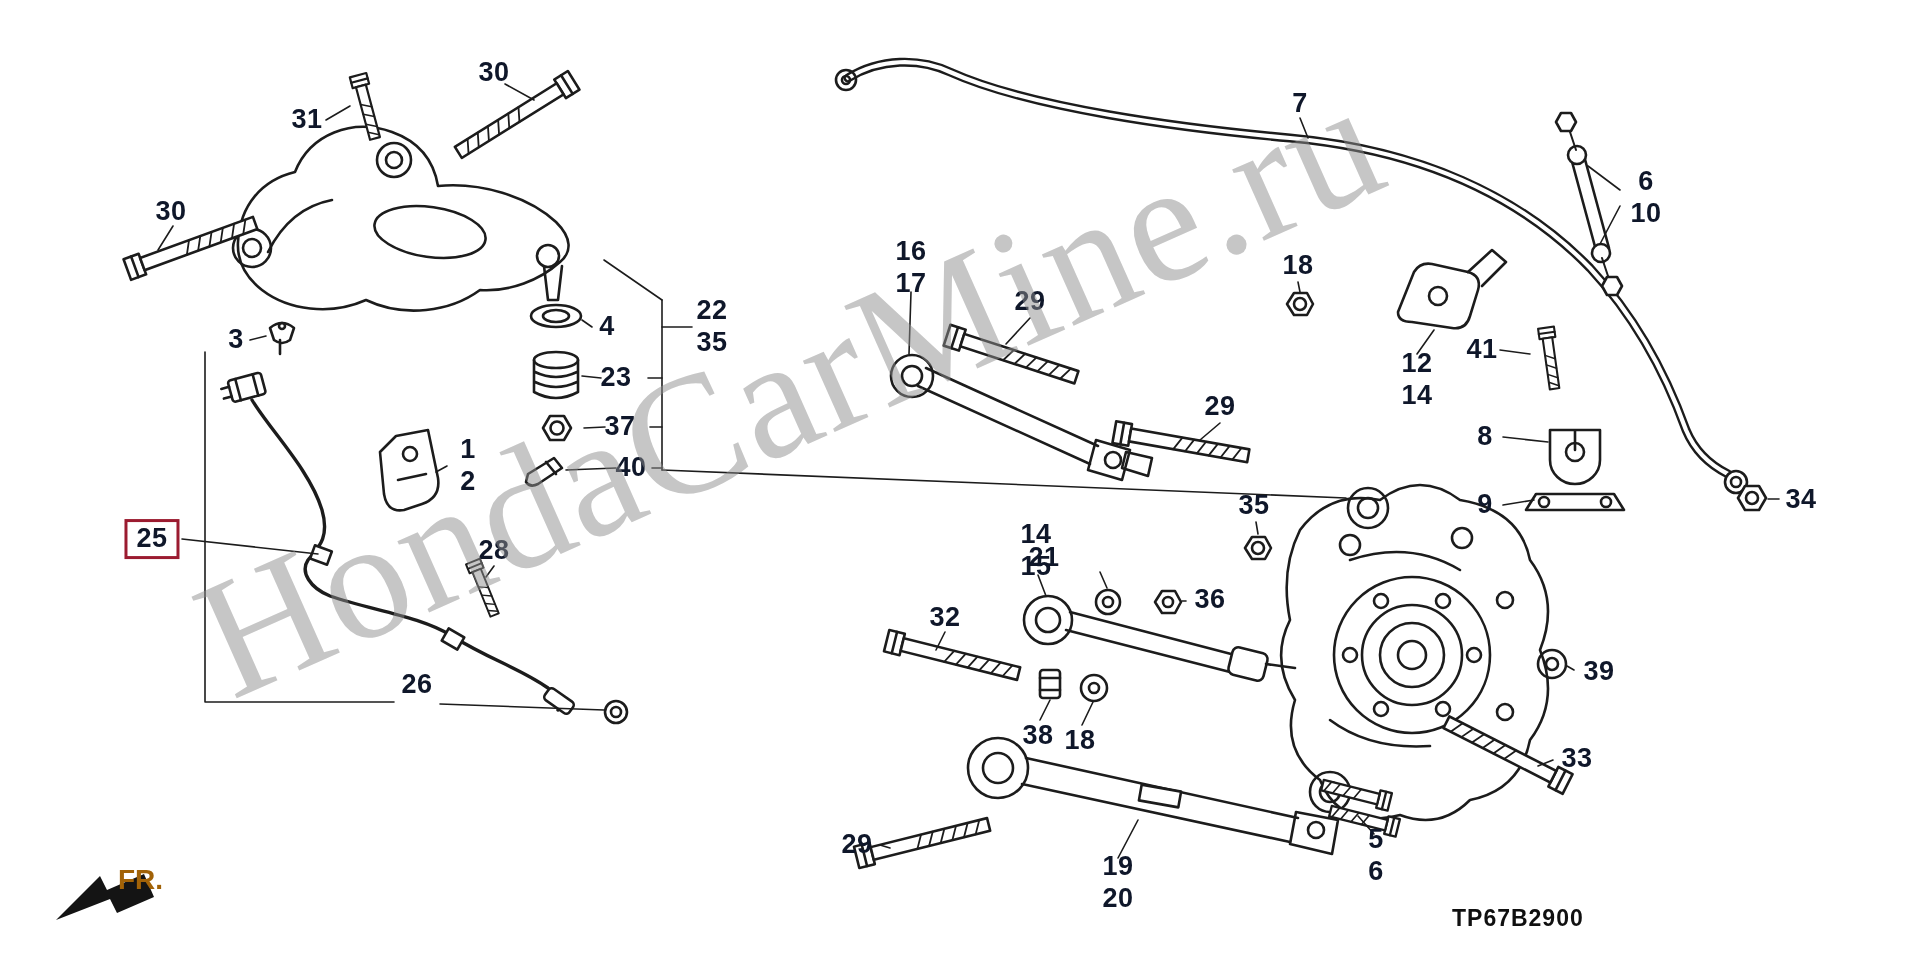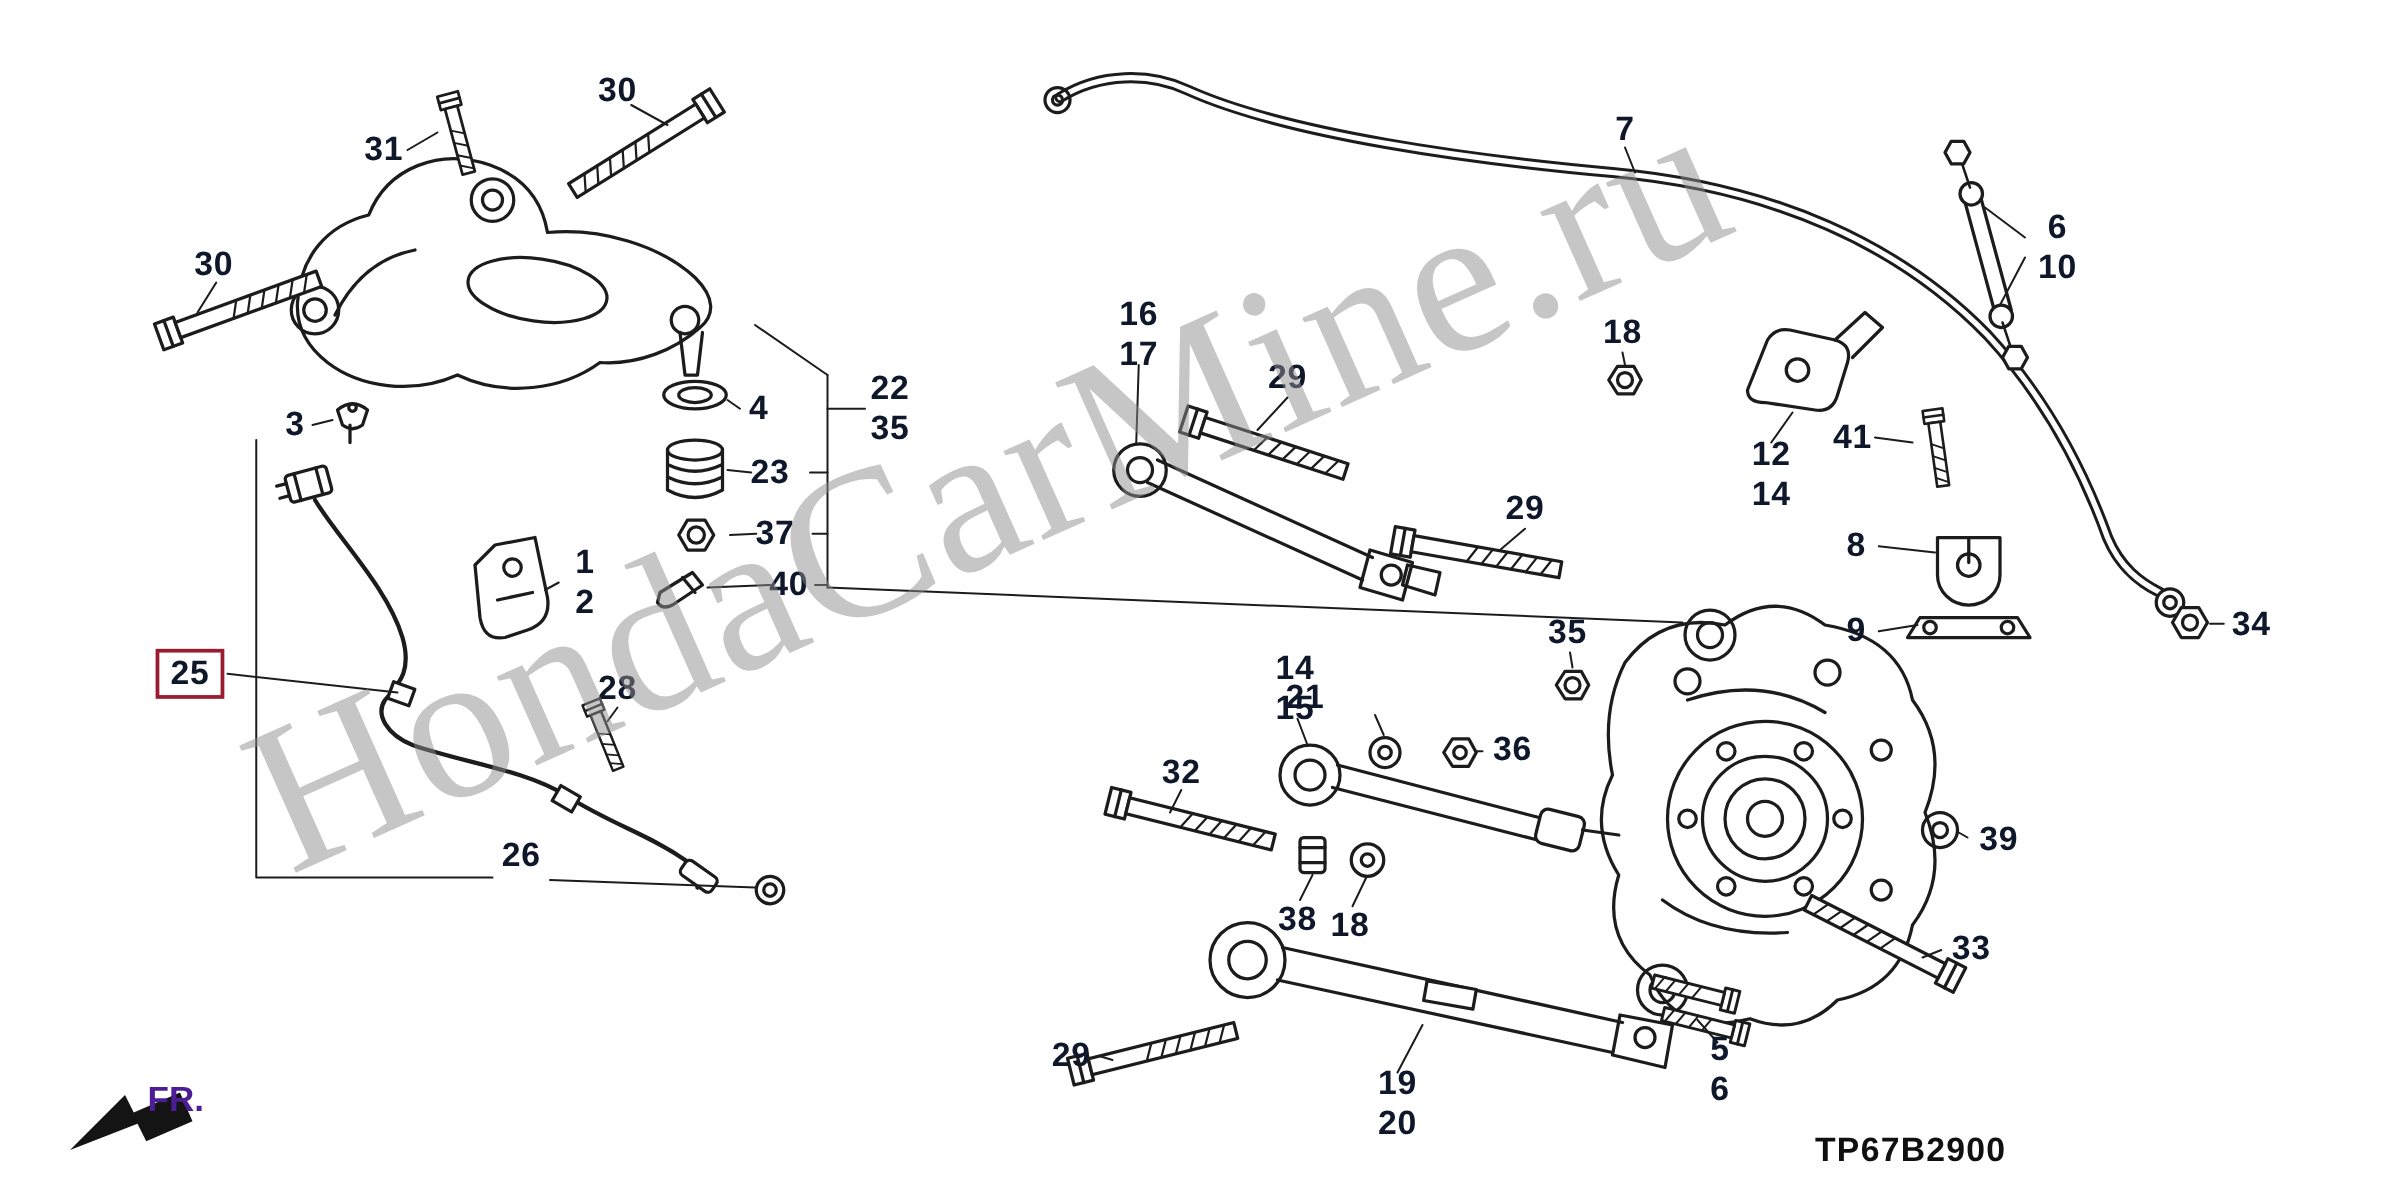--- a/index.html
+++ b/index.html
@@ -8,23 +8,23 @@
   .diagram-svg{position:absolute;left:0;top:0;width:1920px;height:960px;}
   .watermark{position:absolute;left:790px;top:390px;
              transform:translate(-50%,-50%) rotate(-24deg);
              font-family:"Liberation Serif",serif;font-size:170px;font-weight:400;
              color:#8e8e8e;opacity:.5;white-space:nowrap;pointer-events:none;letter-spacing:2px;}
   .callout-layer{position:absolute;left:0;top:0;width:100%;height:100%;--hl:#9b1b30;}
   .callout{position:absolute;transform:translate(-50%,-50%);
            font-weight:700;font-size:27px;line-height:1.18;color:#0f172a;
            text-align:center;letter-spacing:.5px;cursor:pointer;}
   .callout.boxed{border:3px solid var(--hl);padding:1px 9px;background:rgba(255,255,255,.85);}
-  .diagram-code{position:absolute;left:1452px;top:905px;font-weight:700;font-size:27px;
+  .diagram-code{position:absolute;left:1452px;top:905px;font-weight:700;font-size:23px;
                 color:#101010;letter-spacing:1px;}
-  .fr-label{position:absolute;left:118px;top:864px;font-weight:700;font-size:28px;color:#4c1d95;}
+  .fr-label{position:absolute;left:118px;top:864px;font-weight:700;font-size:28px;color:#a16207;}
 </style>
 </head>
 <body>
 
 <div class="stage">
 
   <svg class="diagram-svg" viewBox="0 0 1920 960" fill="none" stroke="#1c1c1c" stroke-width="2.6" stroke-linecap="round" stroke-linejoin="round">
     <defs>
       <g id="boltL">
         <polygon points="-22,-11 -6,-11 -6,11 -22,11" fill="#fff"></polygon>

